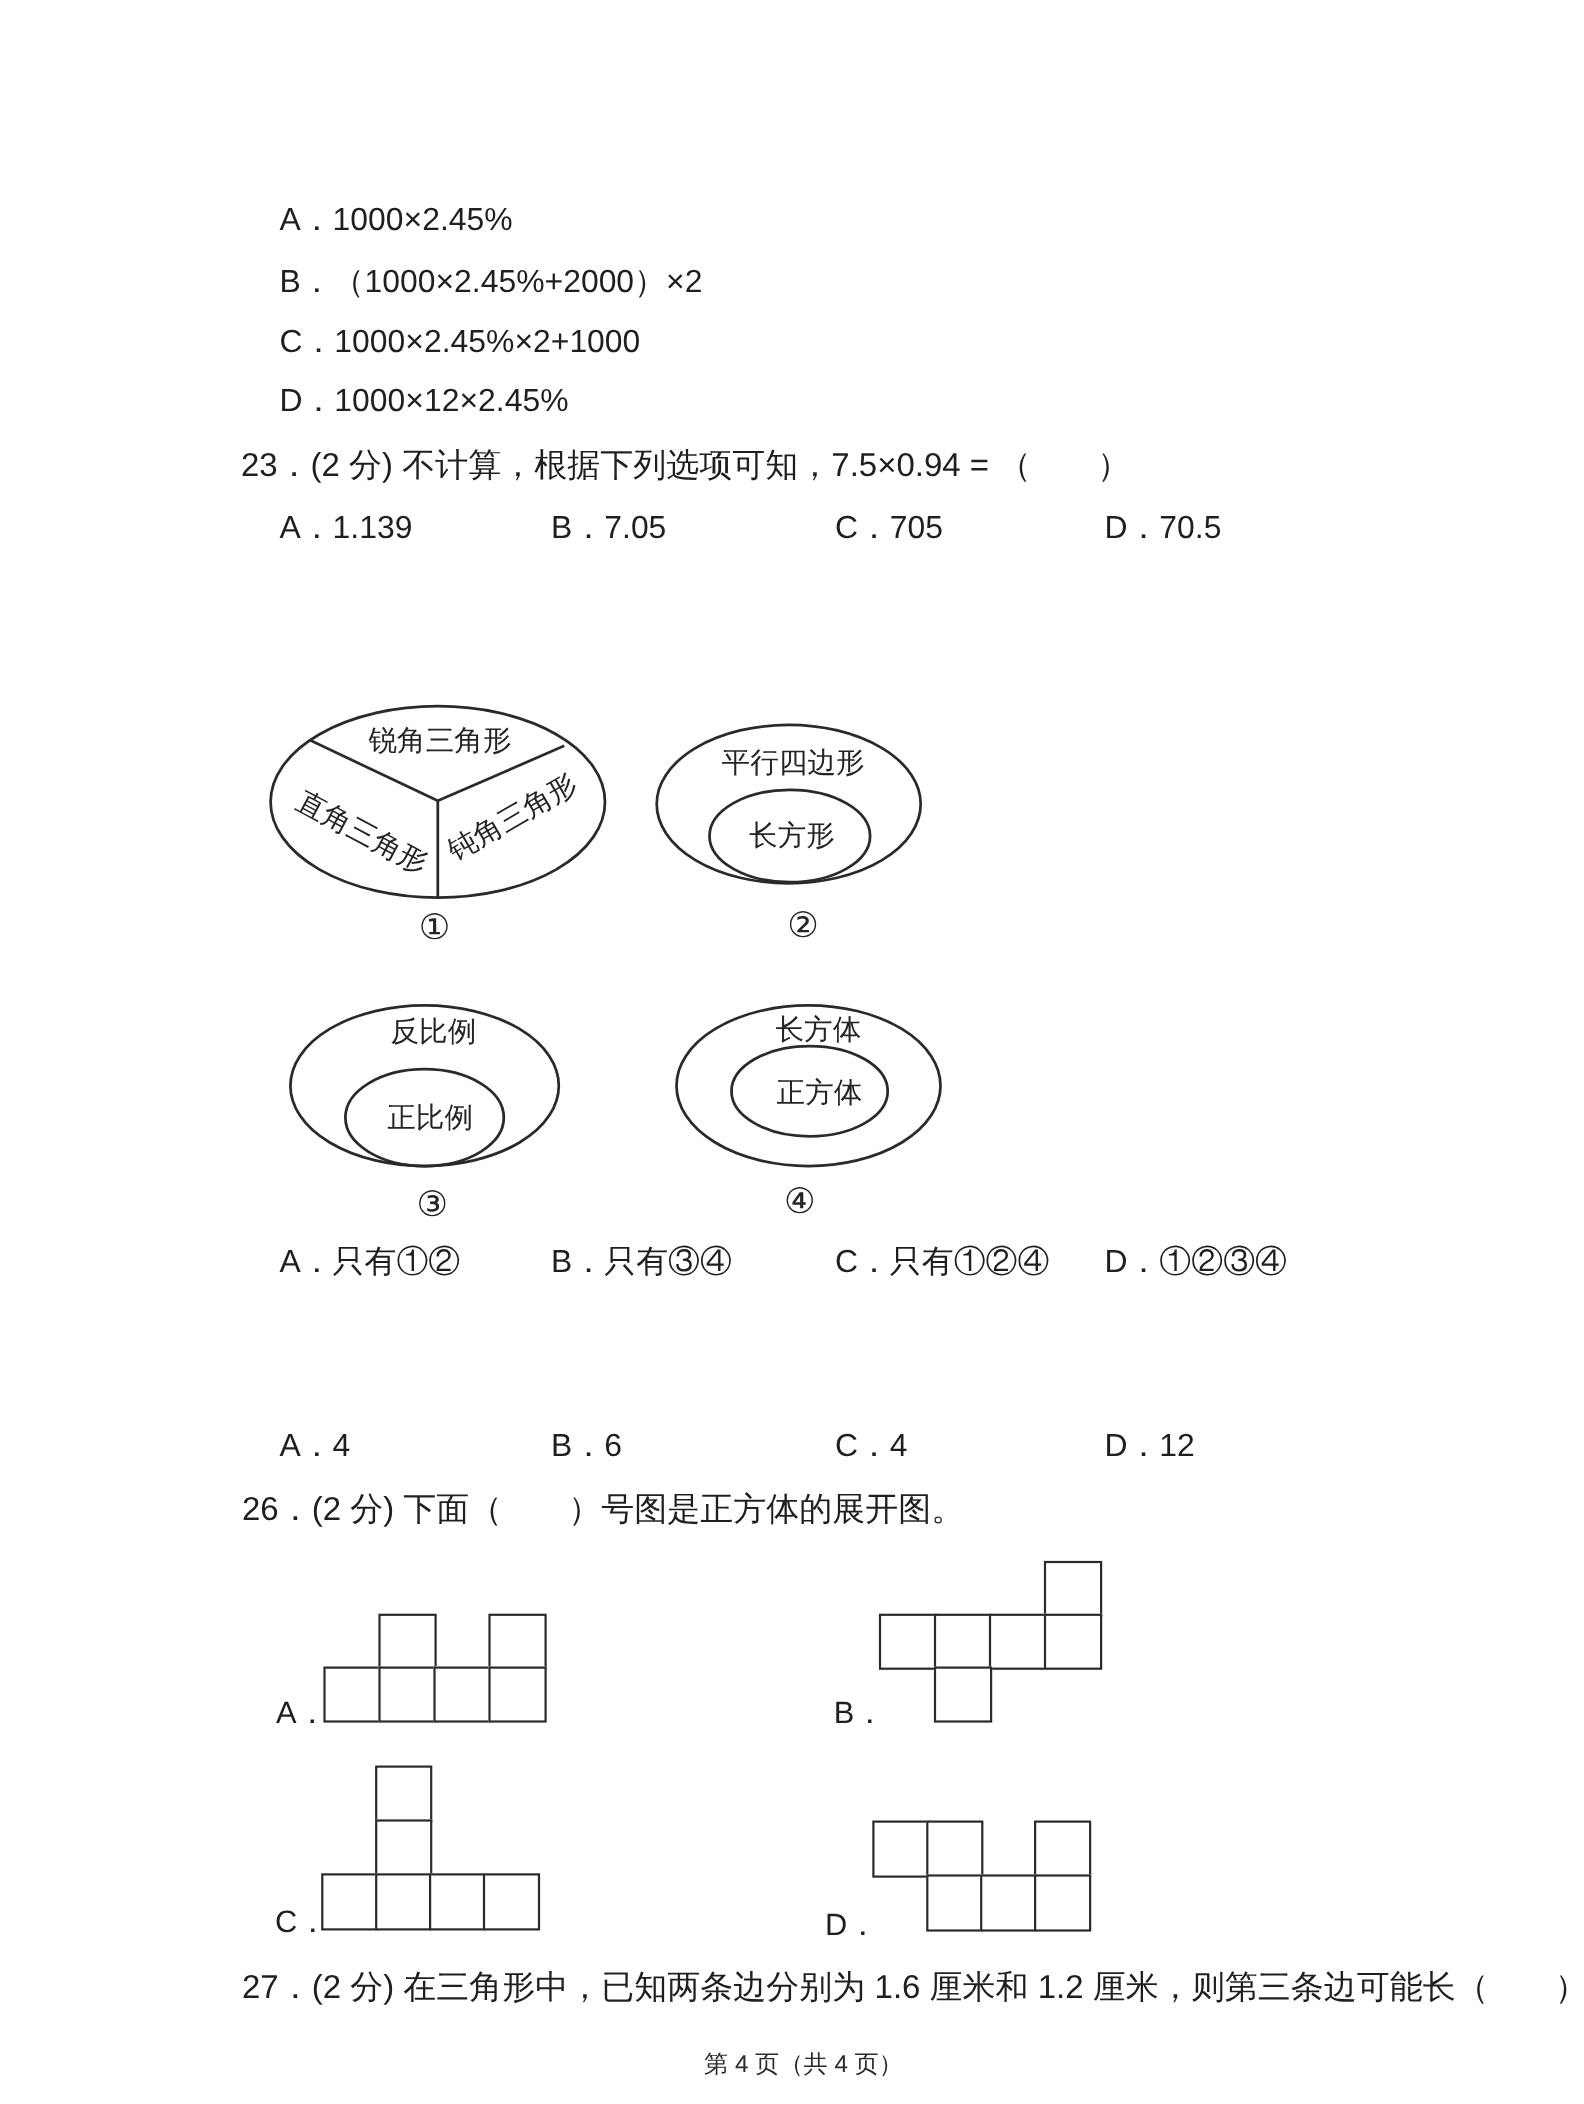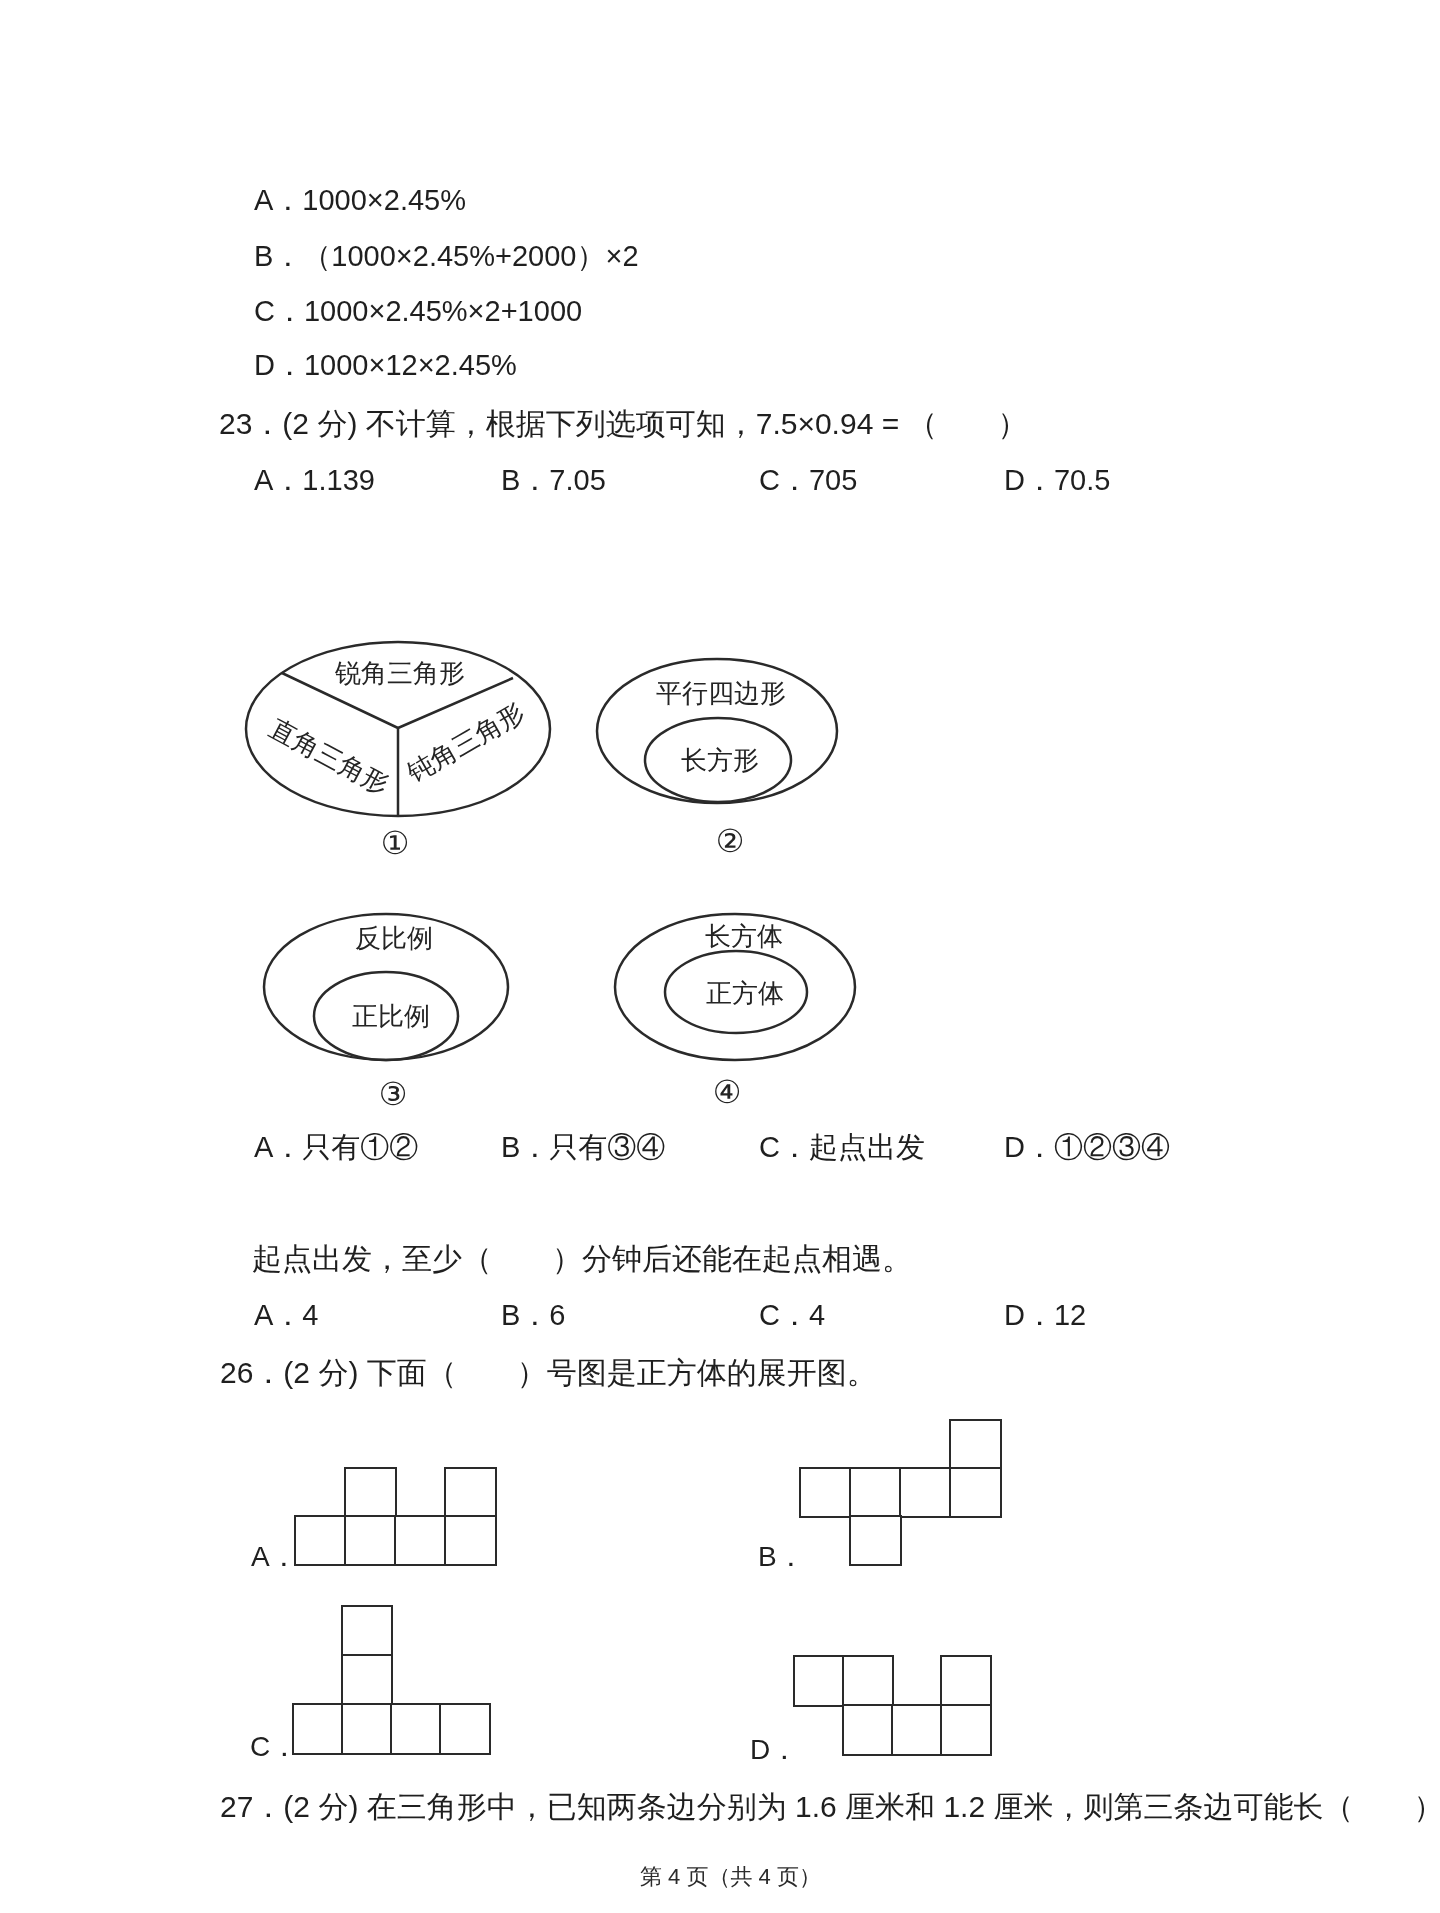--- a/index.html
+++ b/index.html
@@ -82,24 +82,23 @@
       <ellipse cx="122" cy="75" rx="120" ry="73"></ellipse>
       <ellipse cx="123" cy="80" rx="71" ry="41"></ellipse>
     </svg>
     <span class="vtext" style="left:131px;top:24px">长方体</span>
     <span class="vtext" style="left:132px;top:81px">正方体</span>
   </div>
   <span class="circlabel" style="left:727px;top:1092px">④</span>
 
   <div class="abs opt" style="left:254px;top:1131px">A．只有①②</div>
   <div class="abs opt" style="left:501px;top:1131px">B．只有③④</div>
-  <div class="abs opt" style="left:759px;top:1131px">C．起点出发</div>
+  <div class="abs opt" style="left:759px;top:1131px">C．只有①②④</div>
   <div class="abs opt" style="left:1004px;top:1131px">D．①②③④</div>
 
-  <div class="abs stem" style="left:252px;top:1242px">起点出发，至少（　　）分钟后还能在起点相遇。</div>
   <div class="abs opt" style="left:254px;top:1299px">A．4</div>
   <div class="abs opt" style="left:501px;top:1299px">B．6</div>
   <div class="abs opt" style="left:759px;top:1299px">C．4</div>
   <div class="abs opt" style="left:1004px;top:1299px">D．12</div>
 
   <div class="abs stem" style="left:220px;top:1356px">26．(2 分) 下面（　　）号图是正方体的展开图。</div>
 
   <div class="abs netlabel" style="left:251px;top:1538px">A．</div>
   <div class="net" style="left:294px;top:1467px;width:202px;height:98px">
       <div class="net-cell" style="left: 50px; top: 0px; width: 52.5px; height: 50.5px;"></div>

